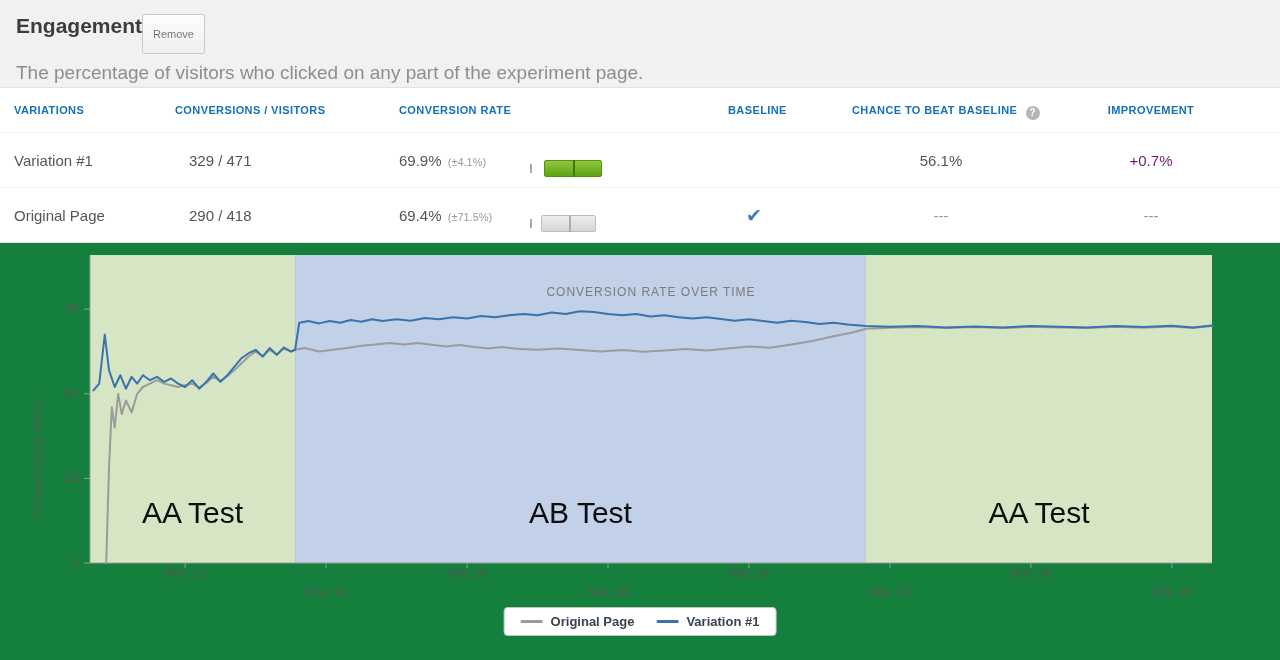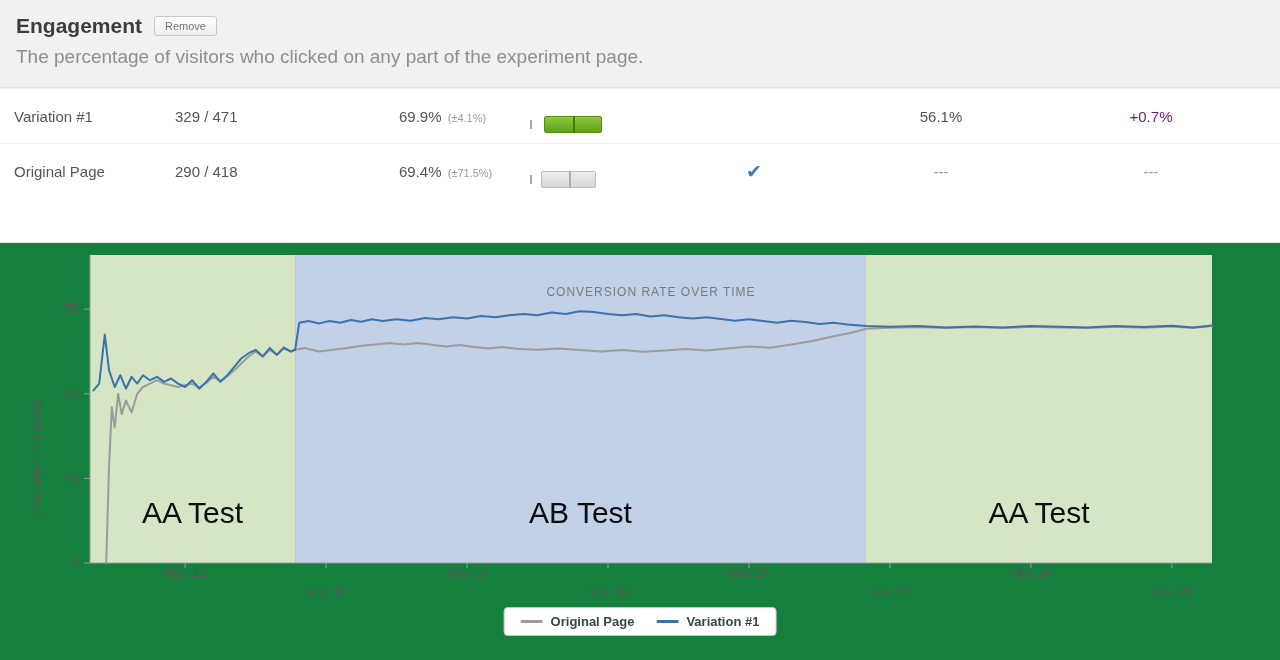--- a/index.html
+++ b/index.html
@@ -2,45 +2,45 @@
 <html><head>
 <meta charset="utf-8">
 <style>
   * { margin:0; padding:0; box-sizing:border-box; }
   html,body { width:1280px; height:660px; overflow:hidden; background:#fff;
               font-family:"Liberation Sans", sans-serif; }
 
   
   .topbar { position:relative; height:88px; background:#f1f1f1;
             border-bottom:1px solid #e2e2e2; padding:14px 16px; }
-  .title-row { display:flex; align-items:center; gap:12px; }
+  .title-row { display:flex; align-items:flex-start; }
   .page-title { font-size:21px; font-weight:bold; color:#3c3c3c; }
   .remove-btn { font-size:11px; color:#777; background:linear-gradient(#fdfdfd,#efefef);
-                border:1px solid #c8c8c8; border-radius:3px; padding:3px 10px; cursor:pointer; }
+                border:1px solid #c8c8c8; border-radius:3px; padding:13px 10px; cursor:pointer; }
   .subtitle { margin-top:8px; font-size:19px; color:#8e8e8e; }
   .status { position:absolute; right:14px; top:27px; display:flex; align-items:center; gap:9px; }
   .status-text { font-size:17px; color:#3d3d3d; }
 
   
   .table { position:relative; background:#fff; height:155px; border-bottom:1px solid #e6e6e6; }
   .thead { position:relative; height:44px; }
   .th { position:absolute; top:16px; font-size:11px; font-weight:bold; color:#1471b8; letter-spacing:.4px; }
   .h-var    { left:14px; }
   .h-conv   { left:175px; }
   .h-rate   { left:399px; }
   .h-base   { left:728px; width:52px; text-align:center; }
   .h-chance { left:852px; }
   .h-impr   { left:1098px; width:106px; text-align:center; }
   .help-icon { display:inline-block; width:14px; height:14px; border-radius:50%;
                background:#b5b5b5; color:#fff; font-size:10px; line-height:14px;
                text-align:center; margin-left:5px; vertical-align:-2px; cursor:pointer; }
   .trow { position:relative; height:55px; border-top:1px solid #f1f1f1; }
   .cell { position:absolute; top:50%; transform:translateY(-50%); font-size:15px; color:#555; }
   .c-var    { left:14px; }
-  .c-conv   { left:175px; }
+  .c-conv   { left:189px; }
   .c-rate   { left:399px; }
   .c-box    { left:531px; }
   .c-base   { left:728px; width:52px; text-align:center; }
   .c-chance { left:852px; width:178px; text-align:center; }
   .c-impr   { left:1098px; width:106px; text-align:center; }
   .rate-margin { font-size:11px; color:#9a9a9a; margin-left:2px; }
   .impr-pos { color:#701a75; }
   .dash { color:#999; }
   .baseline-check { font-size:19px; color:#4079c0; }
 
@@ -71,20 +71,31 @@
 
 <div class="topbar">
   <div class="title-row">
     <span class="page-title">Engagement</span>
     <button class="remove-btn">Remove</button>
   </div>
   <div class="subtitle">The percentage of visitors who clicked on any part of the experiment page.</div>
 </div>
 
 <div class="table">
+  <div class="thead">
+    <div class="th h-var">VARIATIONS</div>
+    <div class="th h-conv">CONVERSIONS / VISITORS</div>
+    <div class="th h-rate">CONVERSION RATE</div>
+    <div class="th h-base">BASELINE</div>
+    <div class="th h-chance">
+      <span>CHANCE TO BEAT BASELINE</span>
+      <span class="help-icon">?</span>
+    </div>
+    <div class="th h-impr">IMPROVEMENT</div>
+  </div>
 
   <div class="trow">
     <div class="cell c-var">Variation #1</div>
     <div class="cell c-conv">329 / 471</div>
     <div class="cell c-rate">
       <span>69.9%</span>
       <span class="rate-margin">(±4.1%)</span>
     </div>
     <div class="cell c-box">
       <span class="whisker green">

